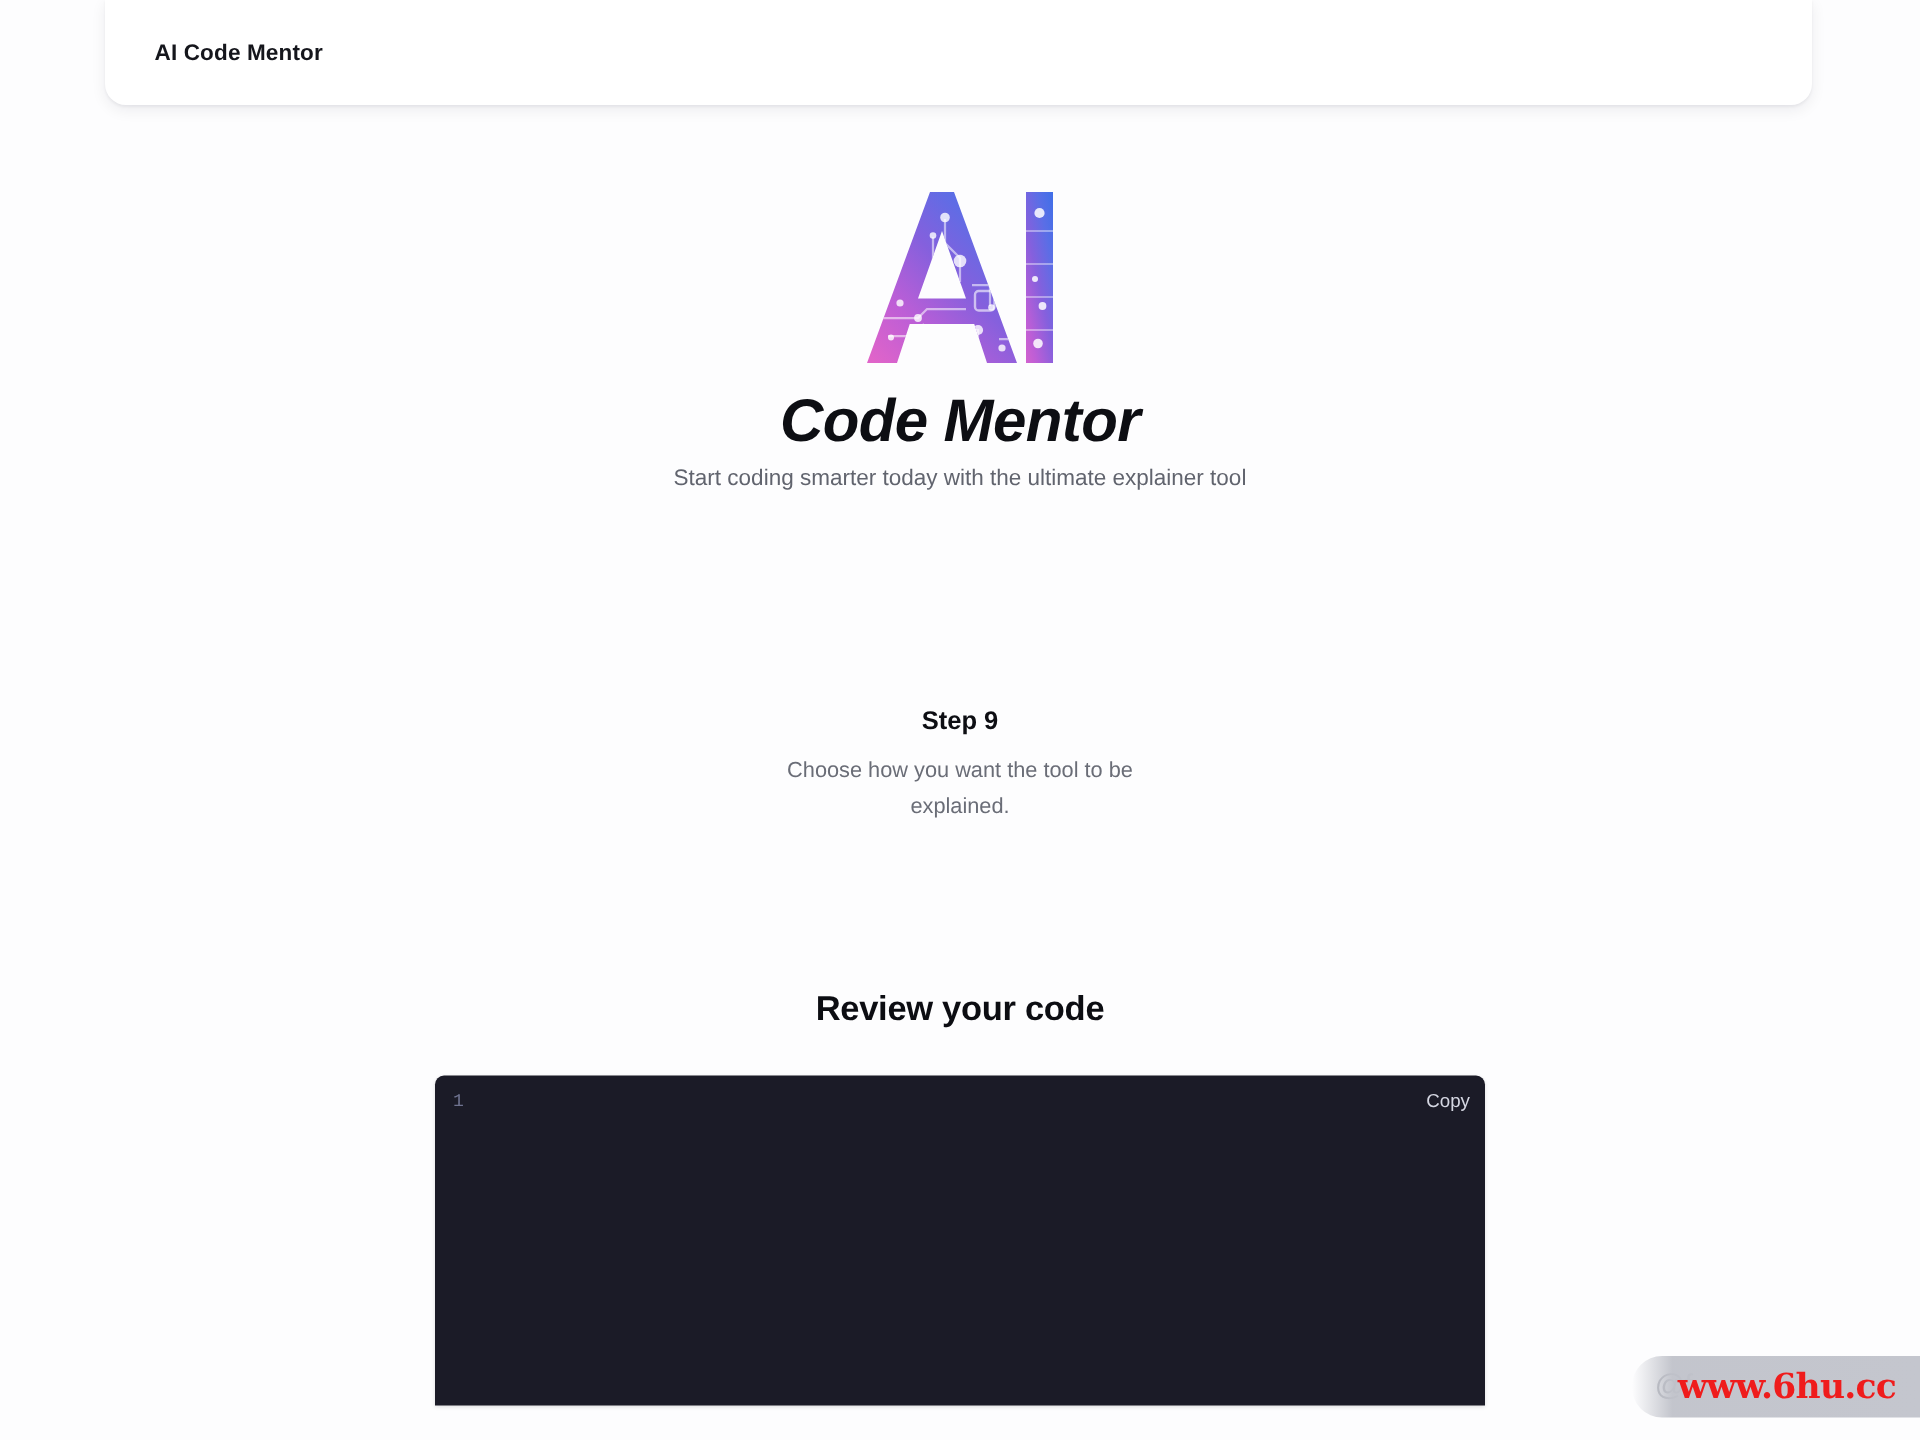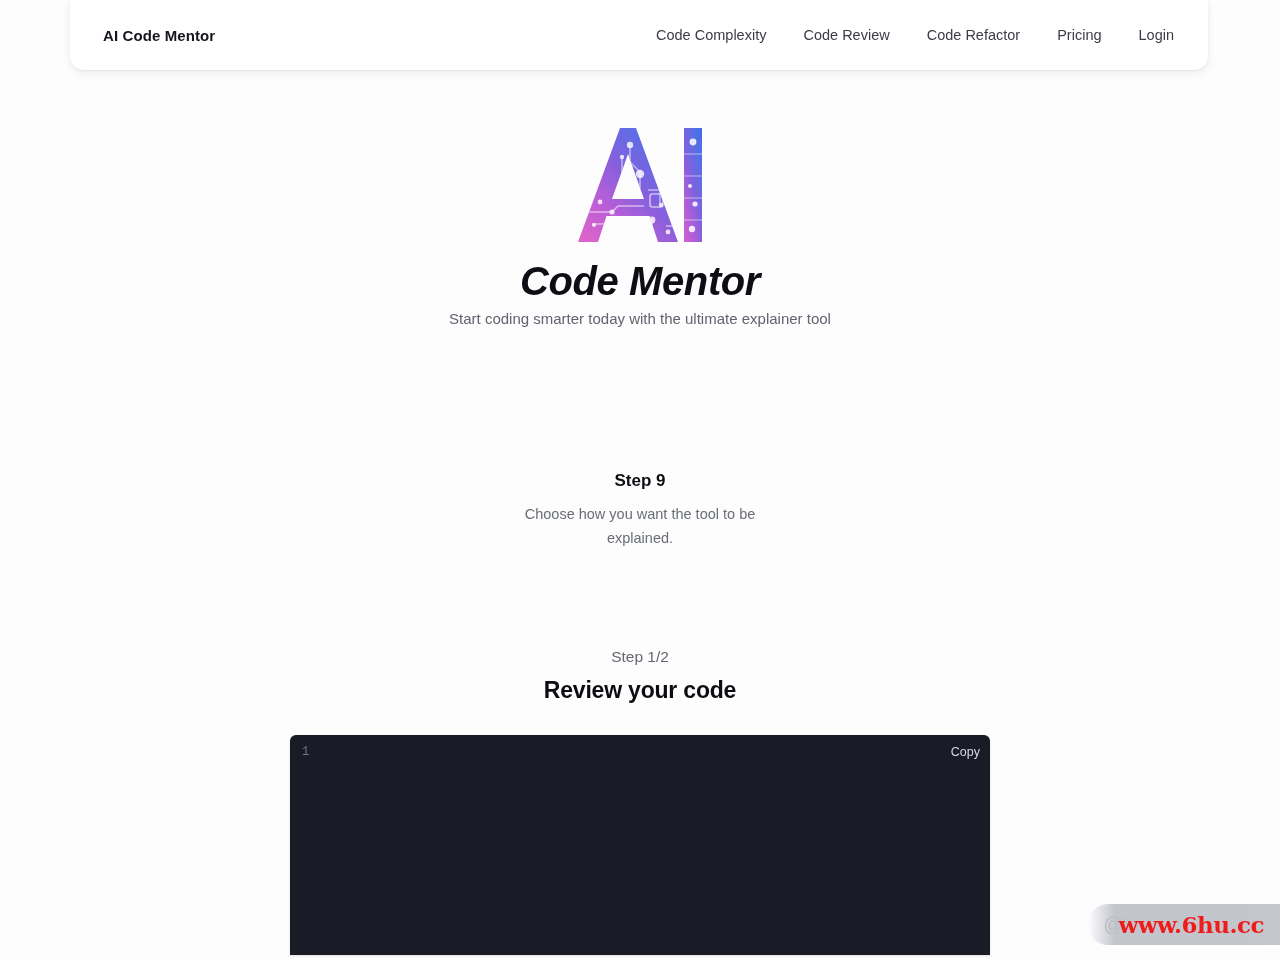--- a/index.html
+++ b/index.html
@@ -233,27 +233,20 @@
     letter-spacing: -0.5px;
     white-space: nowrap;
   }
 </style>
 </head>
 <body>
 
 <div class="header-wrap">
   <div class="header-card">
     <div class="brand">AI Code Mentor</div>
-    <nav class="nav">
-      <a class="nav-item">Code Complexity</a>
-      <a class="nav-item">Code Review</a>
-      <a class="nav-item">Code Refactor</a>
-      <a class="nav-item">Pricing</a>
-      <a class="nav-item">Login</a>
-    </nav>
   </div>
 </div>
 
 <div class="hero">
 
   <svg class="logo" viewBox="0 0 124 114">
     <defs>
       <linearGradient id="aiGrad" x1="1" y1="0" x2="0.05" y2="1">
         <stop offset="0%" stop-color="#3f6fe8"></stop>
         <stop offset="22%" stop-color="#5a6ee6"></stop>
@@ -322,21 +315,20 @@
 </div>
 
 <div class="steps">
   <div class="step">
     <div class="step-title">Step 9</div>
     <div class="step-desc">Choose how you want the tool to be explained.</div>
   </div>
 </div>
 
 <div class="editor-section">
-  <div class="step-counter">Step 1/2</div>
   <div class="editor-heading">Review your code</div>
 
   <div class="editor-shell">
     <div class="editor-gutter">1</div>
     <div class="editor-copy">Copy</div>
     <textarea class="editor-textarea" spellcheck="false" placeholder="" style=""></textarea>
   </div>
 </div>
 
 <div class="watermark">

